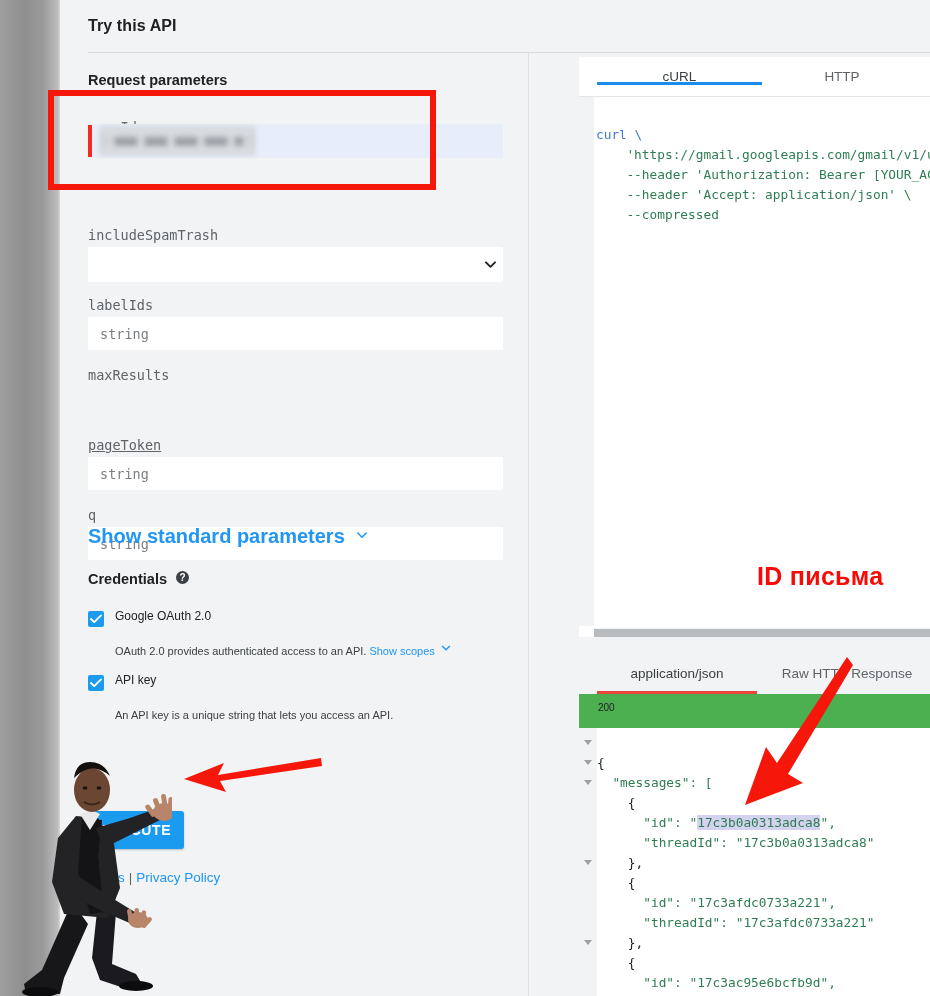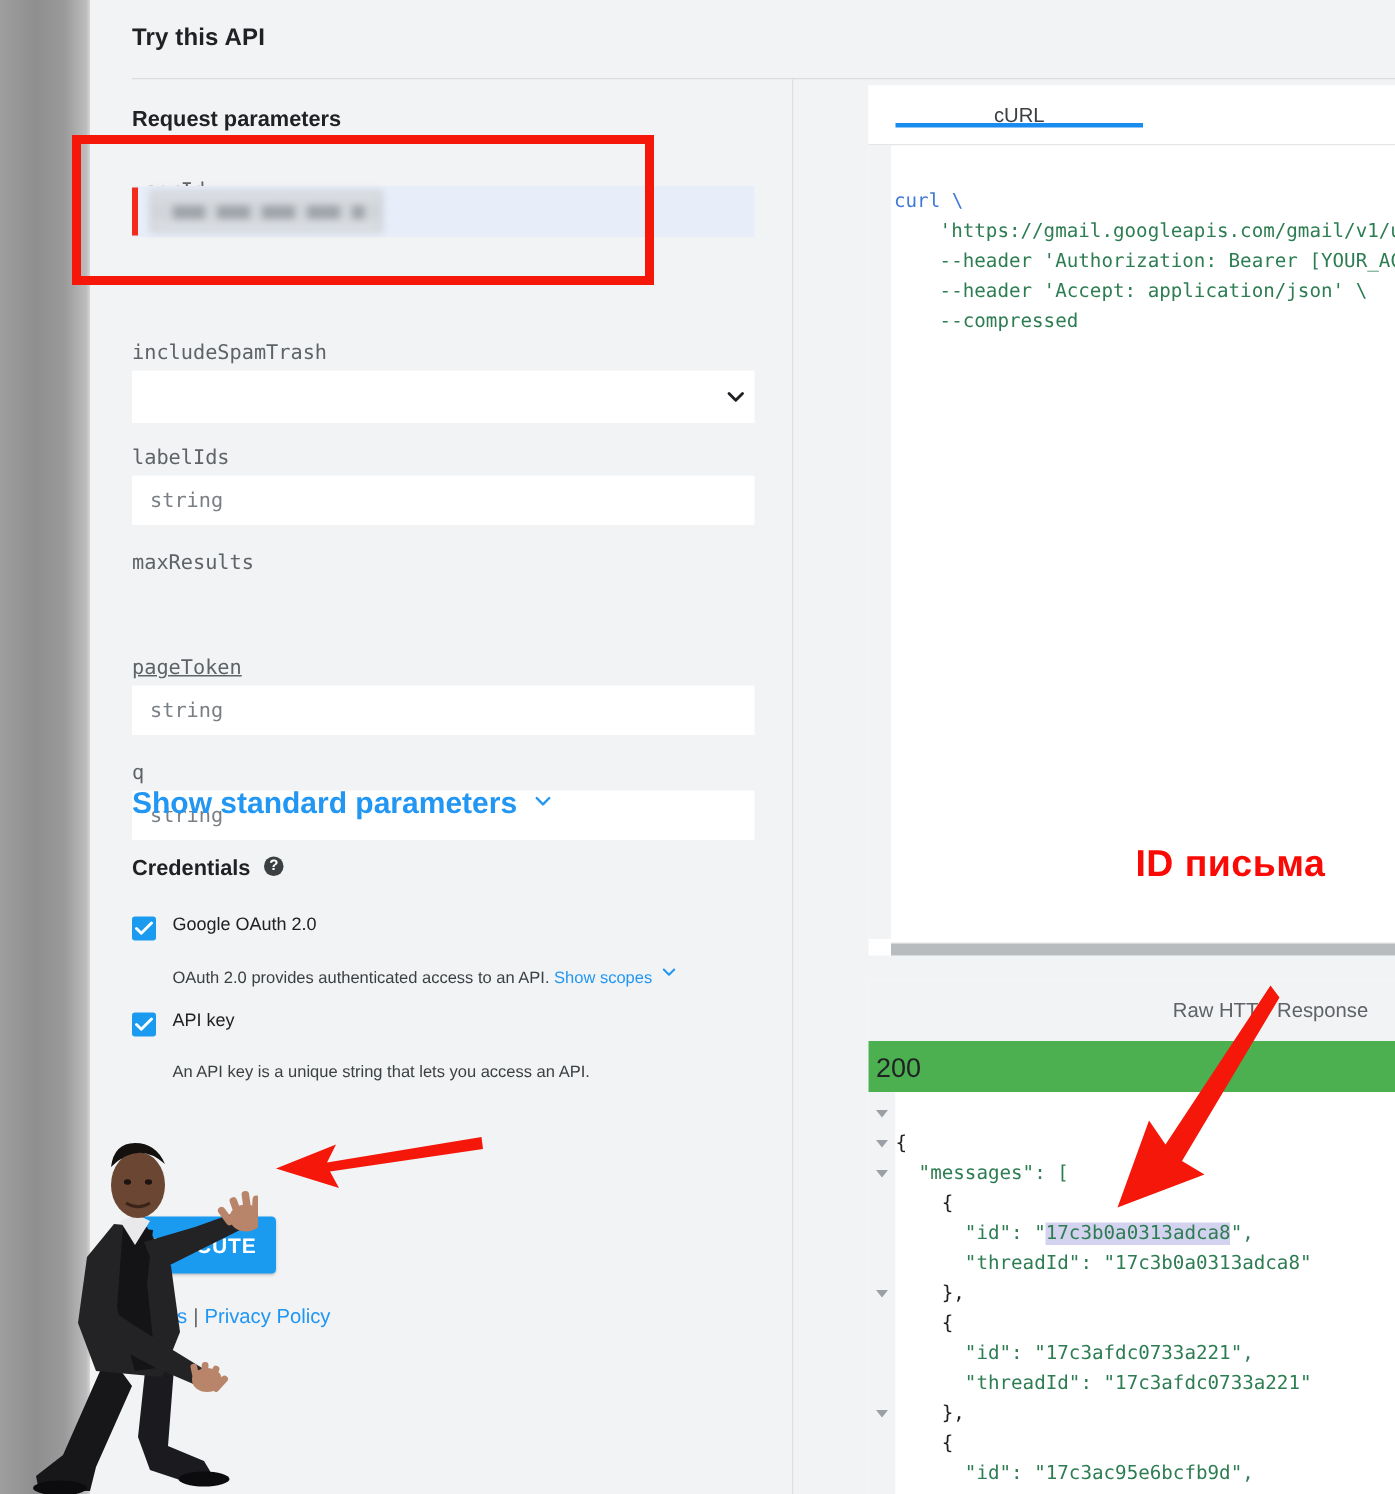--- a/index.html
+++ b/index.html
@@ -361,22 +361,22 @@
   }
 
   .status-bar {
     position: absolute;
     left: 0; top: 41px;
     width: 500px; height: 34px;
     background: #4caf50;
   }
   .status-bar span {
     position: absolute;
-    left: 5px; top: 8px;
-    font-size: 18px;
+    left: 19px; top: 8px;
+    font-size: 10px;
     color: #202124;
     text-align: center;
   }
 
   .json-gutter {
     position: absolute;
     left: 0; top: 75px;
     width: 18px; height: 268px;
     background: #f1f3f4;
   }
@@ -528,40 +528,47 @@
 
     <div class="right-col">
 
       <div class="code-card">
 
         <div class="tabrow">
           <div class="tab active" style="left:18px; width:165px;">
             <span>cURL</span>
             <span class="tab-underline"></span>
           </div>
+          <div class="tab" style="left:183px; width:160px;">
+            <span>HTTP</span>
+          </div>
           <div class="tab" style="left:343px; width:160px;">
             
           </div>
         </div>
         <div class="tabrow-base"></div>
 
         <div class="code-gutter"></div>
 
         <div class="code-body">
 <div class="code-ln first"><span class="kw">curl \</span></div><div class="code-ln"><span>  'https://gmail.googleapis.com/gmail/v1/users/v.dmitre</span></div><div class="code-ln"><span>  --header 'Authorization: Bearer [YOUR_ACCESS_TOKEN]'</span></div><div class="code-ln"><span>  --header 'Accept: application/json' \</span></div><div class="code-ln"><span>  --compressed</span></div>
         </div>
 
         <div class="code-hscroll">
           <div class="code-hscroll-thumb"></div>
         </div>
       </div>
 
       <div class="resp-card">
 
         <div class="resp-tabrow">
+          <div class="resp-tab active" style="left:18px; width:160px;">
+            <span>application/json</span>
+            <span class="resp-underline"></span>
+          </div>
           <div class="resp-tab" style="left:178px; width:180px;">
             <span>Raw HTTP Response</span>
           </div>
         </div>
 
         <div class="status-bar">
           <span>200</span>
         </div>
 
         <div class="json-gutter">

